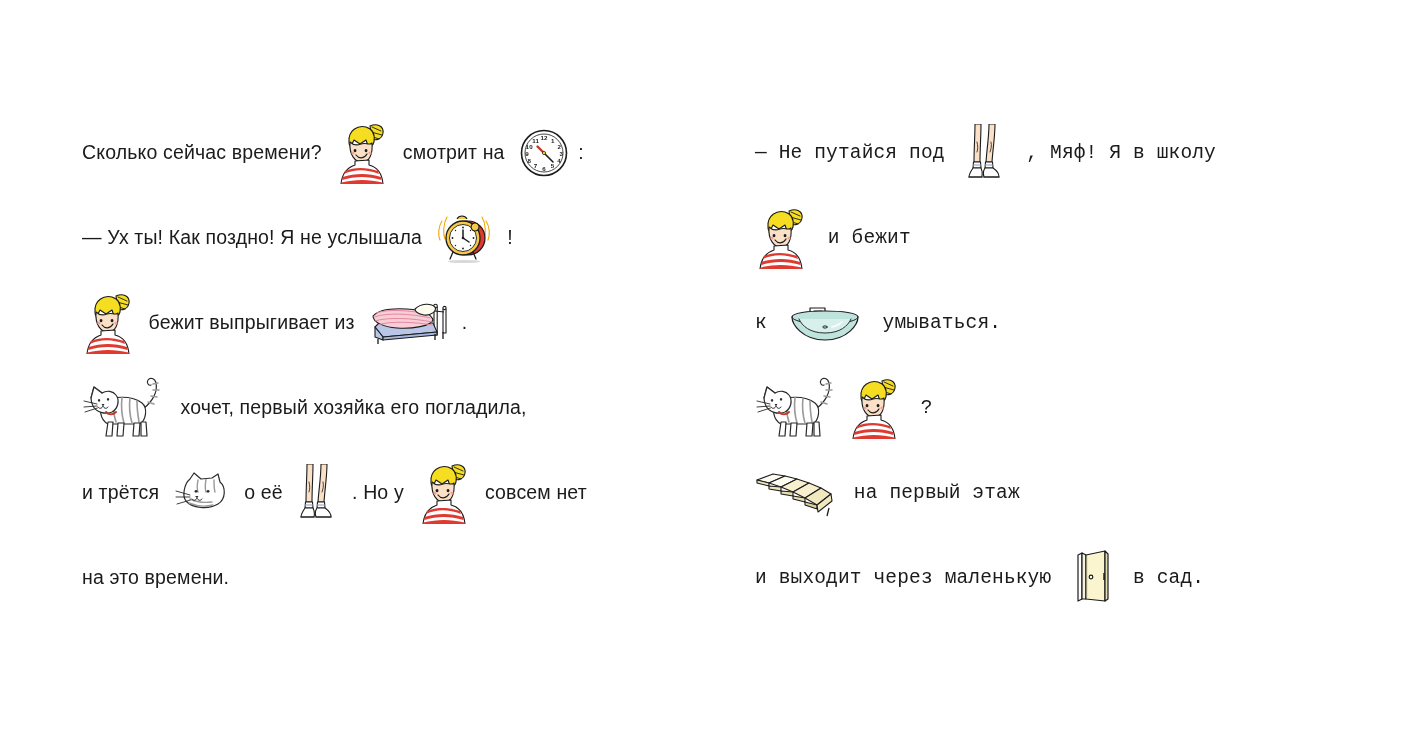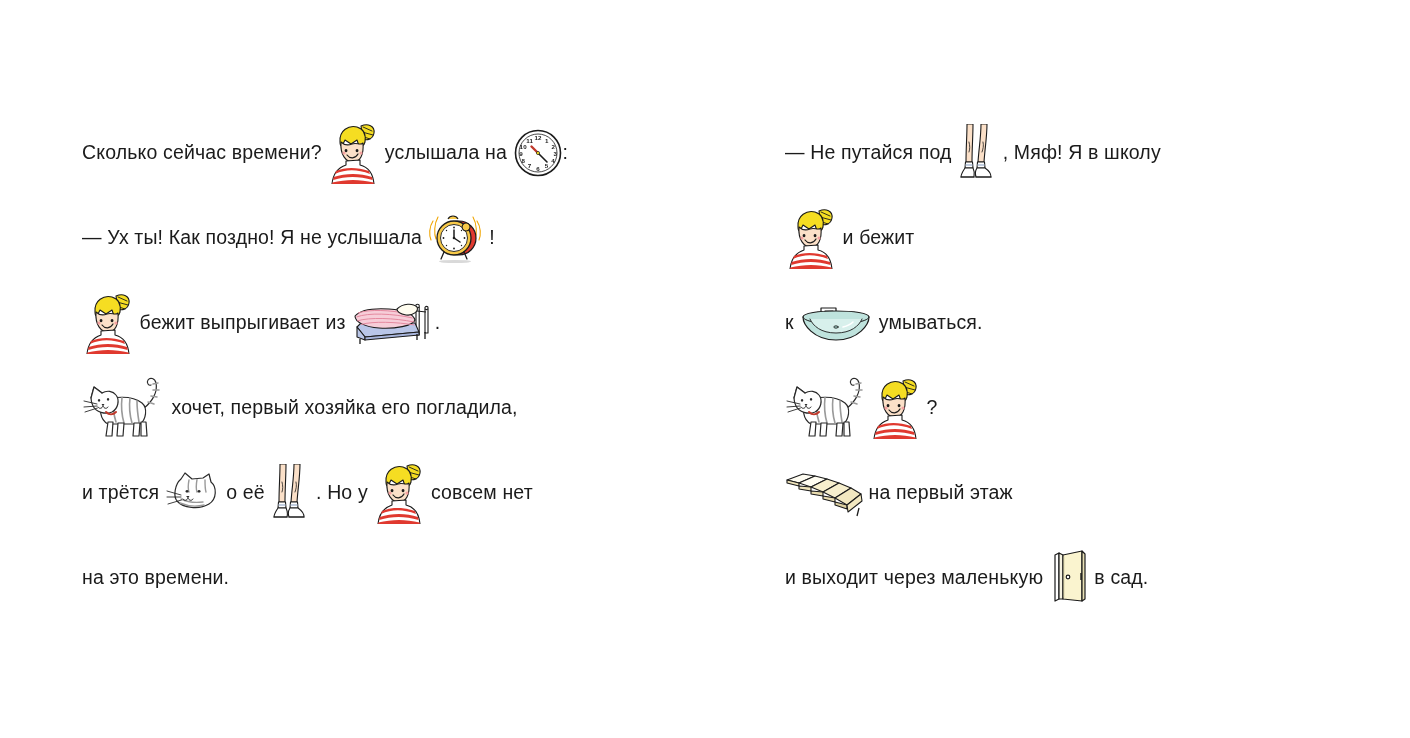--- a/index.html
+++ b/index.html
@@ -18,30 +18,31 @@
     position: relative;
     width: 1410px;
     height: 738px;
     background: #ffffff;
   }
   .column {
     position: absolute;
     top: 110px;
   }
   #col-left  { left: 82px;  width: 600px; }
-  #col-right { left: 785px; width: 600px; }
+  #col-right { left: 755px; width: 600px; font-family: Liberation Mono, monospace; }
 
   .line {
     display: flex;
     align-items: center;
     height: 85px;
     font-size: 19.5px;
     letter-spacing: 0.15px;
     white-space: pre;
     color: #1b1b1b;
+    gap: 9px;
   }
   .line .txt { display: inline-block; }
 
   .ico {
     display: inline-block;
     vertical-align: middle;
     position: relative;
     flex: 0 0 auto;
   }
 
@@ -98,21 +99,21 @@
       <circle cx="17" cy="31" r="1.6" fill="#f3a0a0" stroke="none"></circle>
       <circle cx="34" cy="31" r="1.6" fill="#f3a0a0" stroke="none"></circle>
 
       <path d="M19 39 L19 43 C10 46 6 52 5 62 L47 62 C46 51 41 45 33 43 L33 38 Z" fill="#ffffff"></path>
       <g stroke="none">
         <path d="M9 49 C18 45 30 45 42 49 L43 52 C30 47 19 47 8 52 Z" fill="#e0392f"></path>
         <path d="M6.6 55 C19 51 33 51 45 55 L45.6 58 C32 54 19 54 6.2 58 Z" fill="#e0392f"></path>
         <path d="M5.3 60.5 C19 57 33 57 46.5 60.5 L46.8 62 L5.1 62 Z" fill="#e0392f"></path>
       </g>
     </g>
-  </svg><span class="txt"> услышала на </span><svg class="ico wallclock" viewBox="0 0 50 52" xmlns="http://www.w3.org/2000/svg">
+  </svg><span class="txt"> смотрит на </span><svg class="ico wallclock" viewBox="0 0 50 52" xmlns="http://www.w3.org/2000/svg">
     <circle cx="25" cy="26" r="22.5" fill="#ffffff" stroke="#1b1b1b" stroke-width="1.6"></circle>
     <circle cx="25" cy="26" r="19" fill="#ffffff" stroke="#1b1b1b" stroke-width="0.8"></circle>
     <g fill="#1b1b1b" font-family="Liberation Sans, sans-serif" font-size="6.2" text-anchor="middle" font-weight="bold">
       <text x="25" y="13.2">12</text>
       <text x="33.8" y="15.6">1</text>
       <text x="40.2" y="22">2</text>
       <text x="42.4" y="28.8">3</text>
       <text x="40" y="35.6">4</text>
       <text x="33.6" y="41">5</text>
       <text x="25" y="43.8">6</text>

